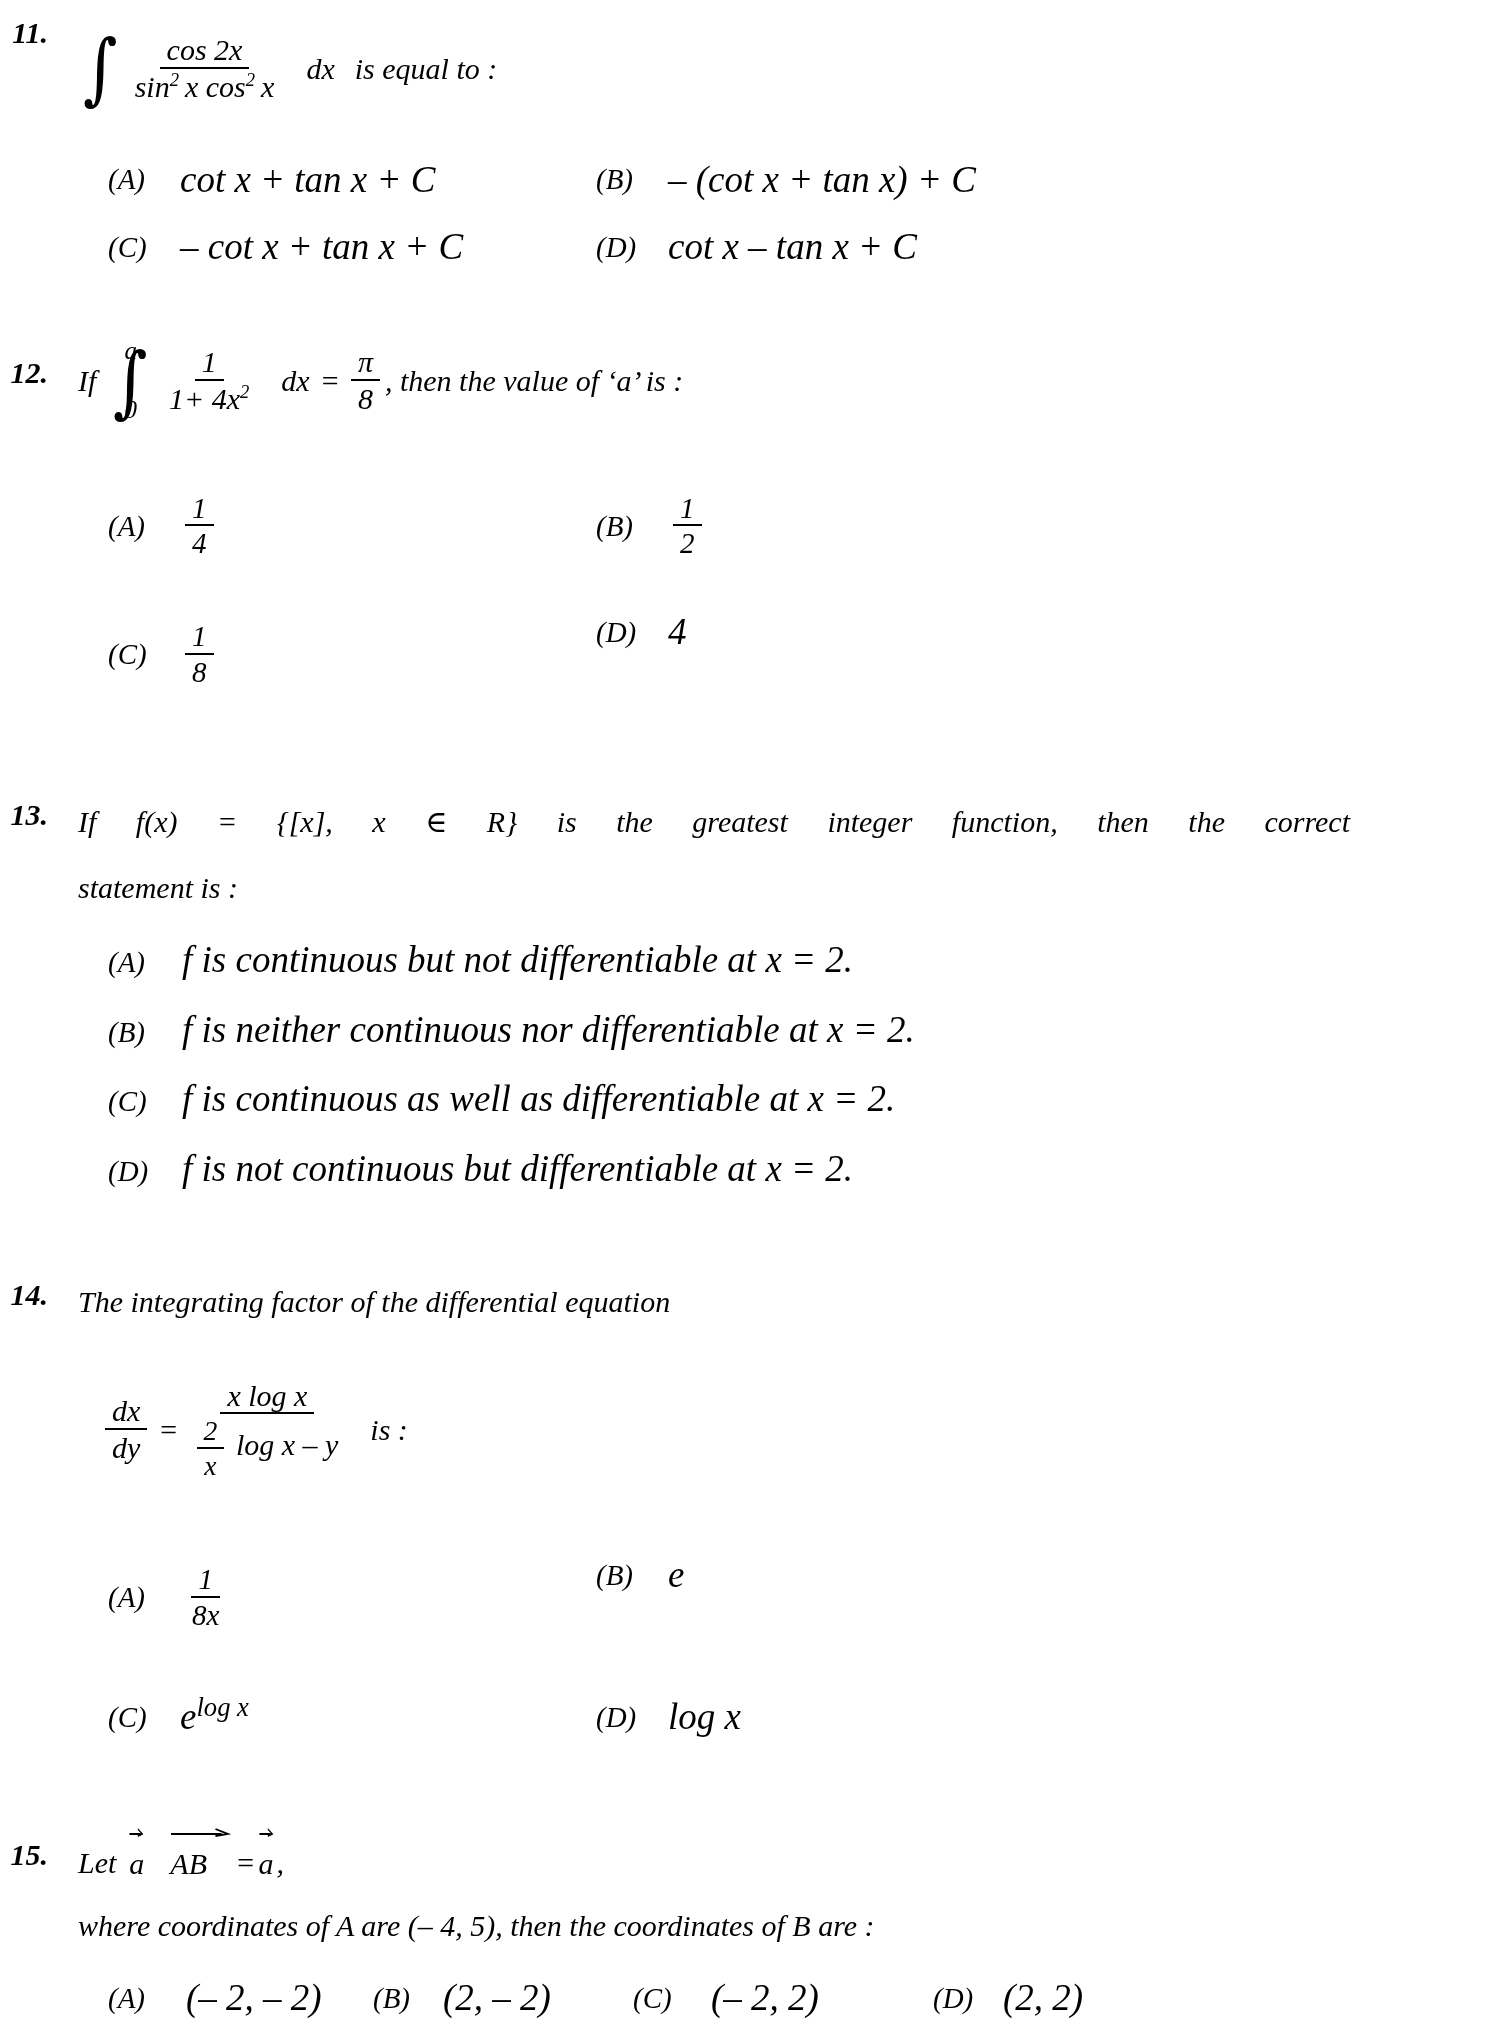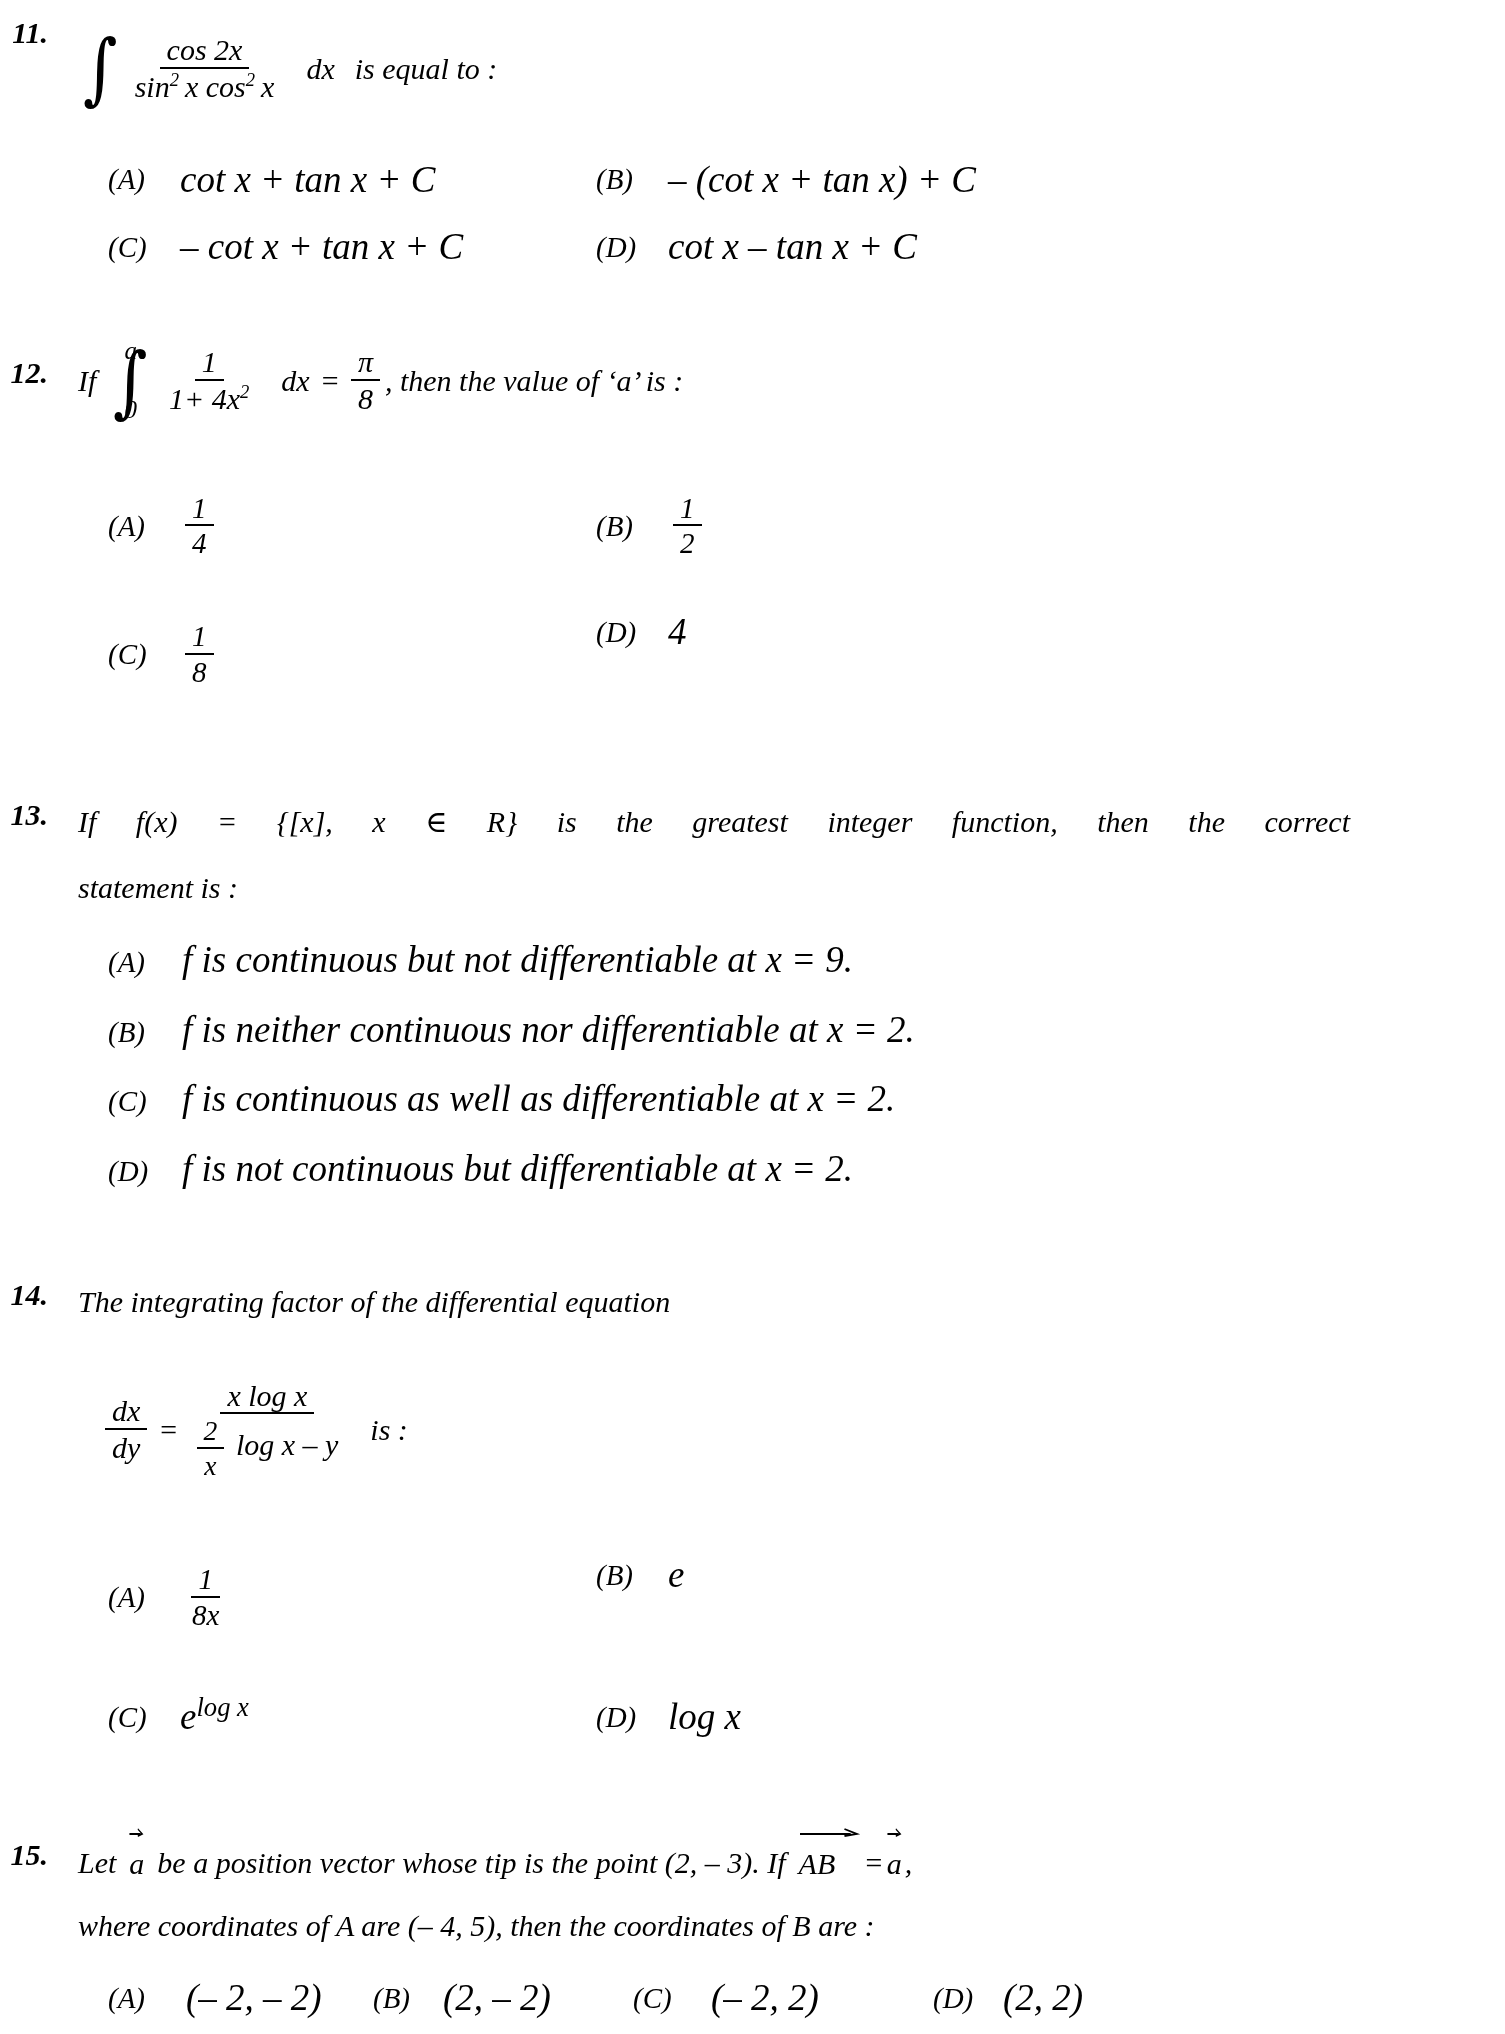--- a/index.html
+++ b/index.html
@@ -304,21 +304,21 @@
     <div class="qbody">
 
       <div class="q13stem">
         <div class="qtext qtext-justify">If f(x) = {[x], x ∈ R} is the greatest integer function, then the correct</div>
         <div class="qtext qtext-left" style="margin-top:22px;">statement is :</div>
       </div>
 
       <div class="opts" style="margin-top:24px;">
         <div class="optline">
           <span class="optlabel">(A)</span>
-          <span class="optval">f is continuous but not differentiable at x = 9.</span>
+          <span class="optval">f is continuous but not differentiable at x = 2.</span>
         </div>
         <div class="optline">
           <span class="optlabel">(B)</span>
           <span class="optval">f is neither continuous nor differentiable at x = 2.</span>
         </div>
         <div class="optline">
           <span class="optlabel">(C)</span>
           <span class="optval">f is continuous as well as differentiable at x = 2.</span>
         </div>
         <div class="optline">
@@ -397,21 +397,20 @@
           <span class="sp"></span>
           <span class="vec">
             <span class="varrow">
               <svg viewBox="0 0 34 10" preserveAspectRatio="none">
                   <path d="M1 7 L26 7 M20 2 L30 7 L20 9" fill="none" stroke="#000" stroke-width="1.8"></path>
                 </svg>
             </span>
             <span class="vbody">a</span>
           </span>
           <span class="sp"></span>
-          <span>be a position vector whose tip is the point (2, – 3). If</span>
           <span class="sp"></span>
           <span class="vec" style="min-width:62px;">
             <span class="varrow">
               <svg viewBox="0 0 60 10" preserveAspectRatio="none">
                   <path d="M1 7 L50 7 M44 2 L56 7 L44 9" fill="none" stroke="#000" stroke-width="1.8"></path>
                 </svg>
             </span>
             <span class="vbody">AB</span>
           </span>
           <span>=</span>

